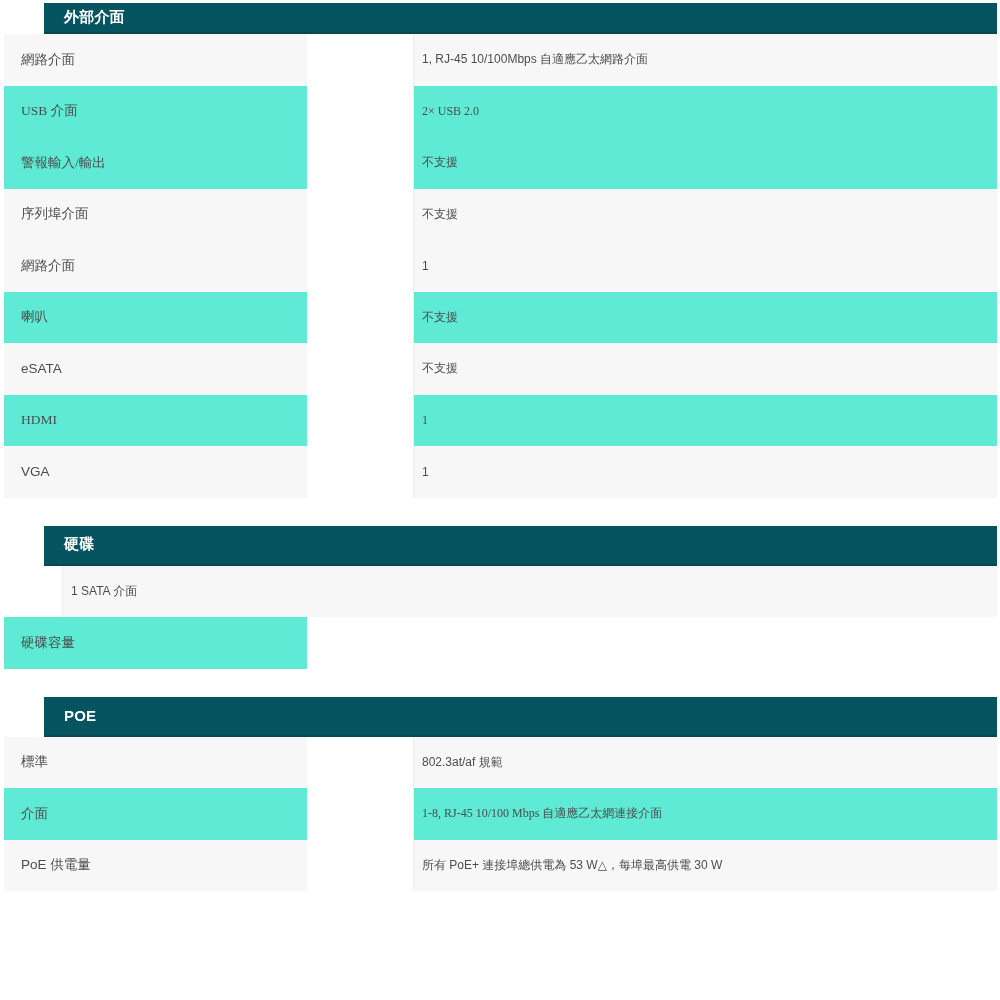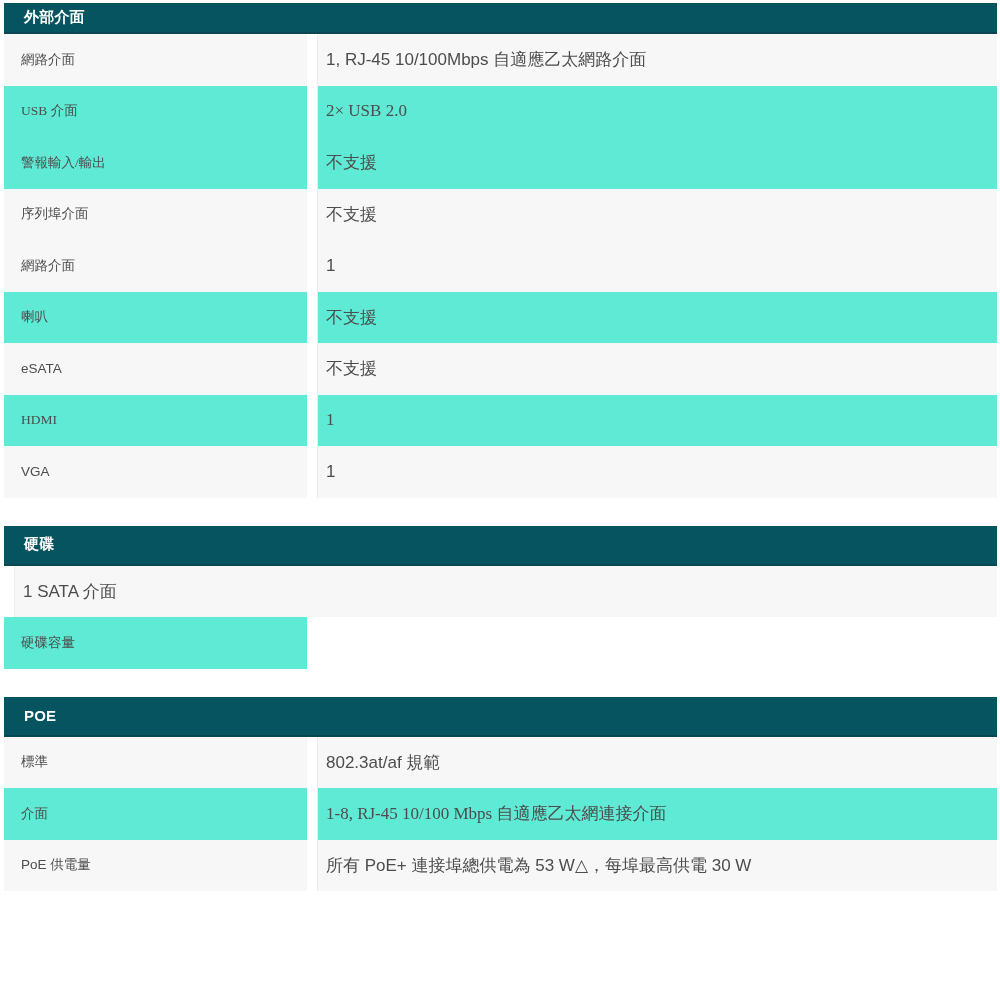--- a/index.html
+++ b/index.html
@@ -24,48 +24,50 @@
     box-sizing: border-box;
     background: var(--header-bg, #05545f);
     border-bottom: 2px solid var(--header-border, #094850);
     display: flex;
     align-items: center;
     padding-left: 20px;
     color: var(--header-text, #ffffff);
     font-size: 15px;
     font-weight: bold;
     letter-spacing: 0.2px;
+    margin-left: 40px;
   }
   .section.first .section-header {
     height: 31px;
   }
   .row {
     display: flex;
     height: 51.5px;
+    gap: 48px;
   }
   .row .label-cell {
     width: 303px;
     box-sizing: border-box;
     display: flex;
     align-items: center;
     padding-left: 17px;
     font-size: 13.5px;
     color: var(--text-color, #4d4d4d);
   }
   .row .gutter {
     width: 10px;
     background: #ffffff;
   }
   .row .value-cell {
     flex: 1;
     box-sizing: border-box;
     display: flex;
     align-items: center;
     padding-left: 8px;
-    font-size: 17px;
+    font-size: 12px;
     color: var(--text-color, #4d4d4d);
     border-left: 1px solid var(--divider, #ededed);
   }
   .row.odd .label-cell,
   .row.odd .value-cell {
     background: var(--row-alt-bg, #f7f7f7);
   }
   .row.even .label-cell,
   .row.even .value-cell {
     background: #5eead4;

